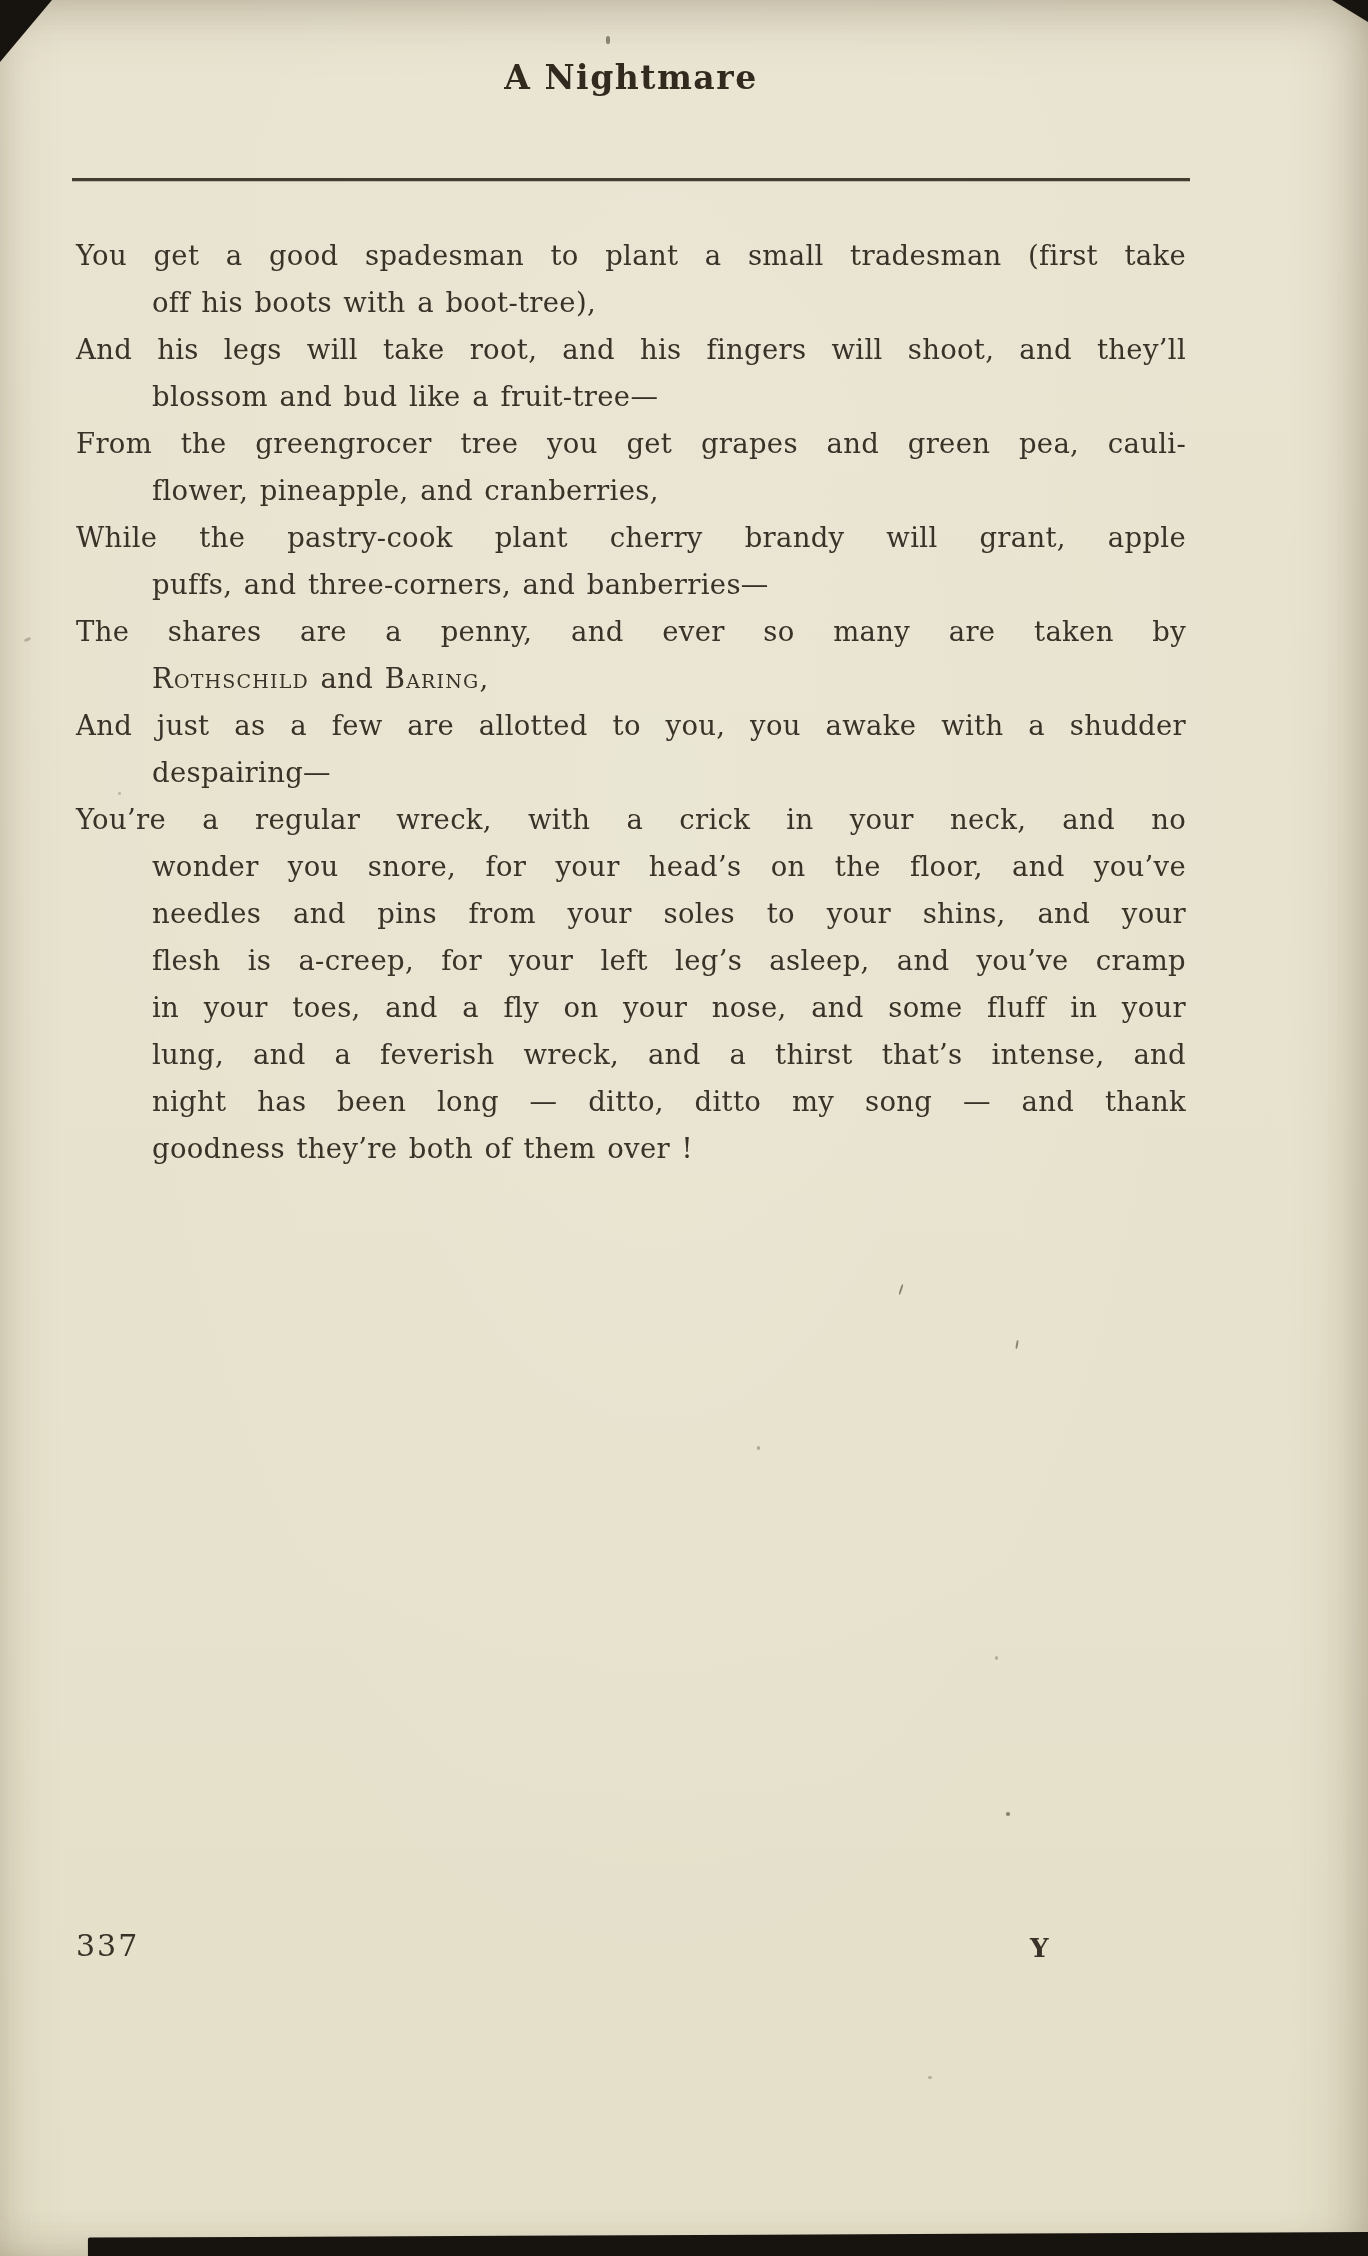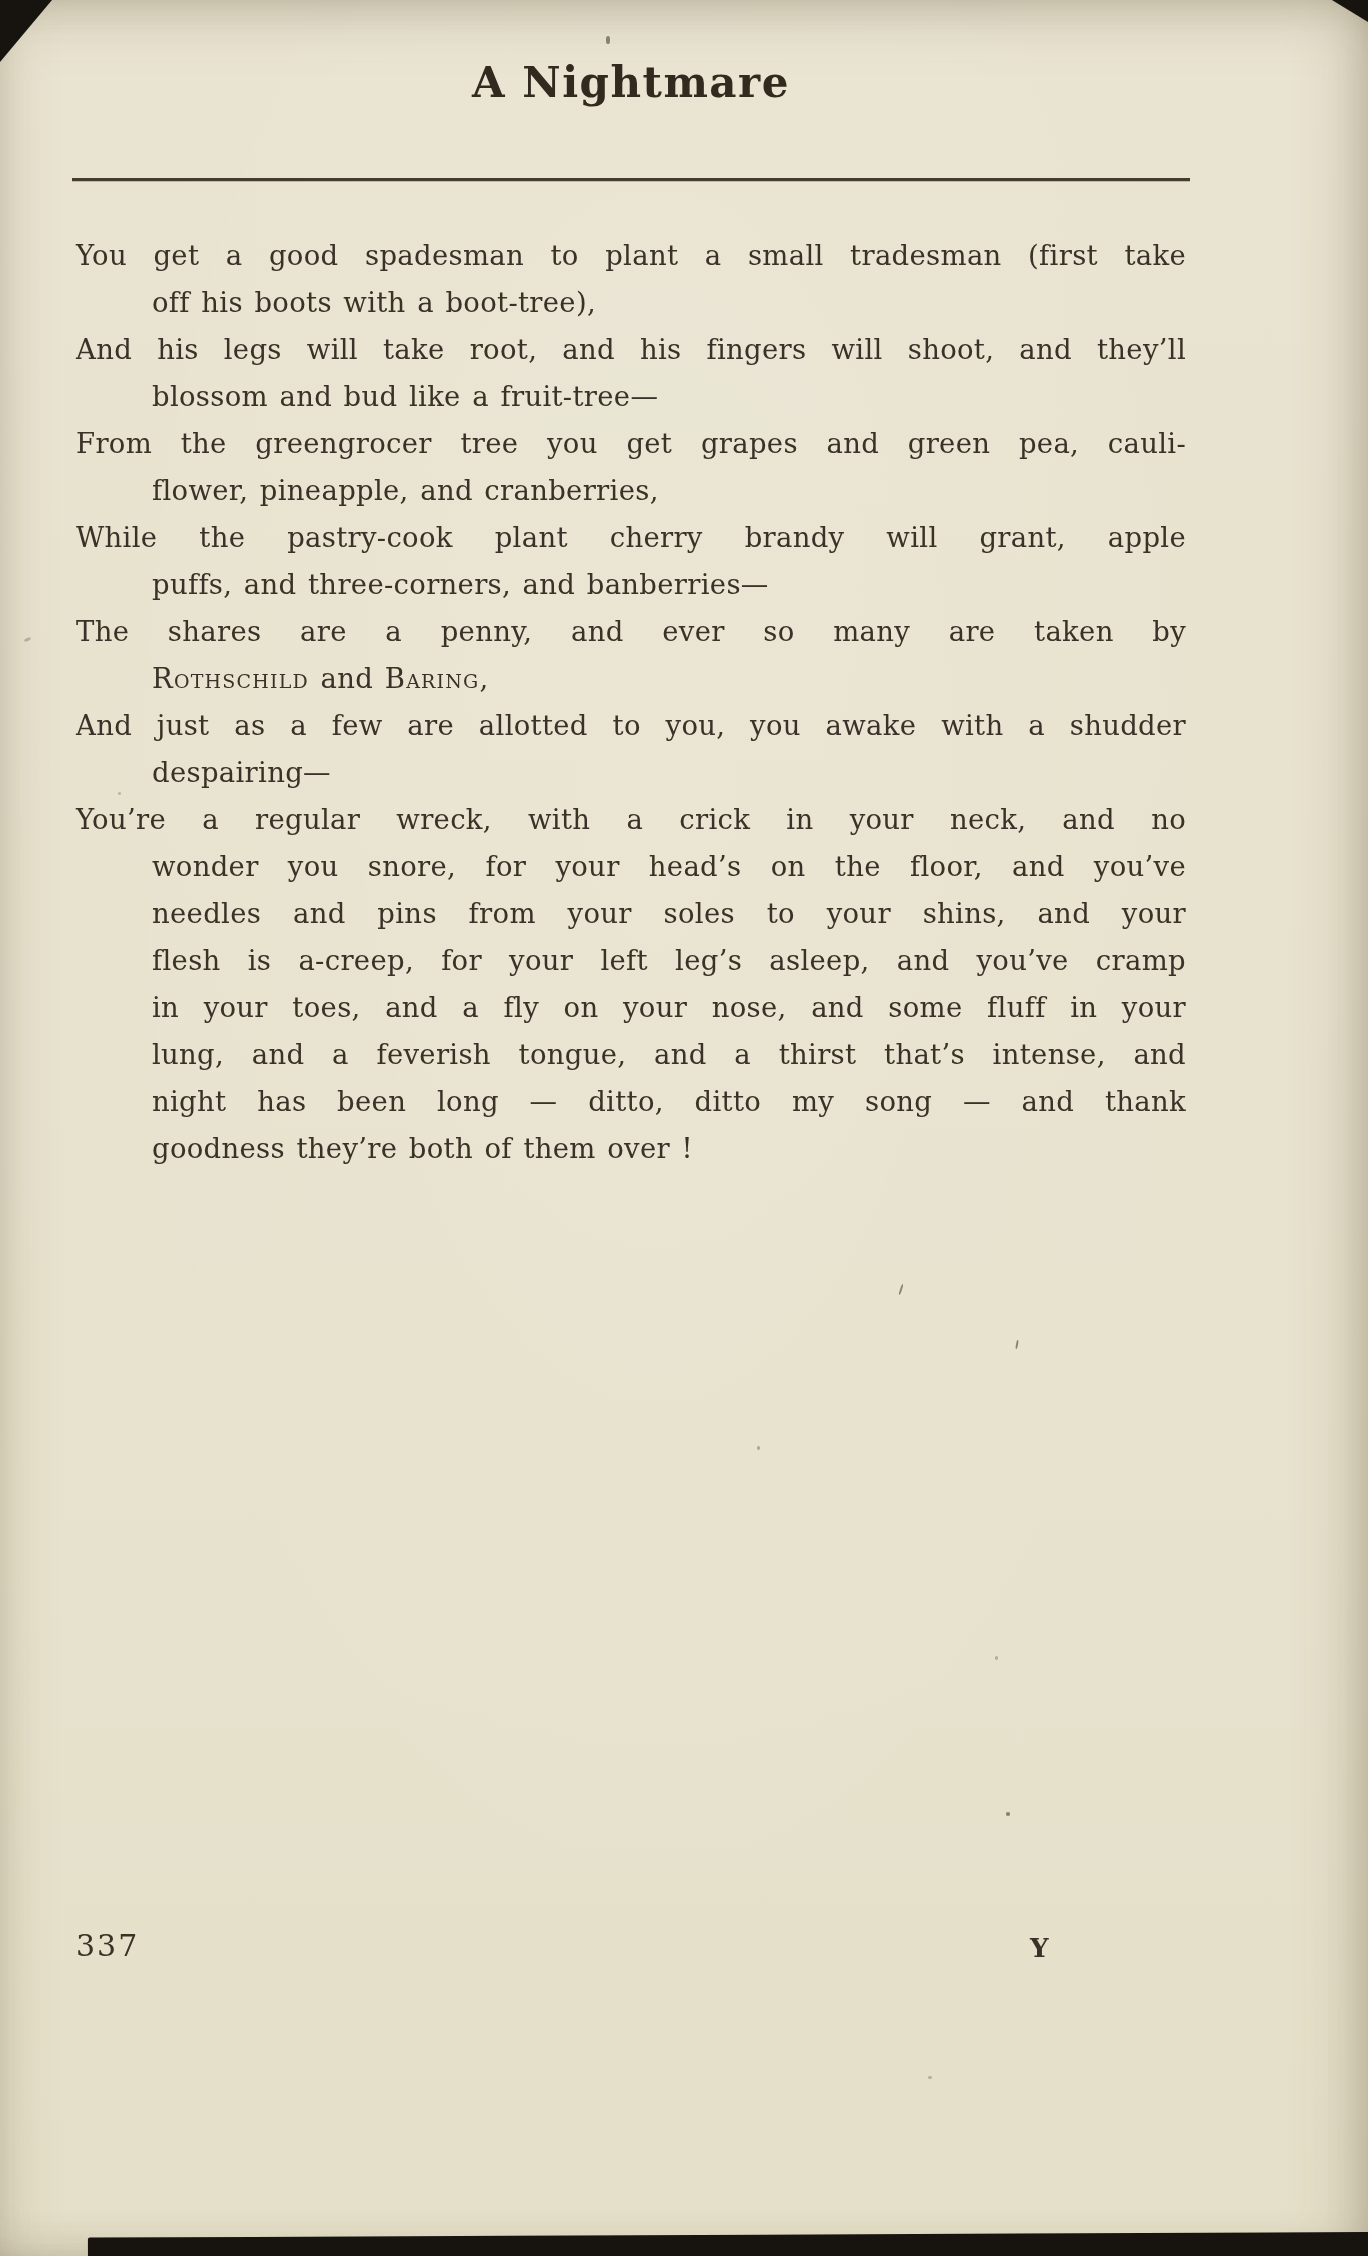--- a/index.html
+++ b/index.html
@@ -25,21 +25,21 @@
     color: var(--ink, #3a3228);
   }
 
   .title {
     position: absolute;
     top: 58px;
     left: 76px;
     width: 1110px;
     margin: 0;
     text-align: center;
-    font-size: 42px;
+    font-size: 33px;
     font-weight: 700;
     letter-spacing: 1.5px;
     color: var(--title_ink, #332a1f);
   }
 
   .rule {
     position: absolute;
     top: 178px;
     left: 72px;
     width: 1118px;
@@ -128,21 +128,21 @@
       <div class="line indent">puffs, and three-corners, and banberries—</div>
       <div class="line j">The shares are a penny, and ever so many are taken by</div>
       <div class="line indent"><span class="sc">Rothschild</span><span> and </span><span class="sc">Baring,</span></div>
       <div class="line j">And just as a few are allotted to you, you awake with a shudder</div>
       <div class="line indent">despairing—</div>
       <div class="line j">You’re a regular wreck, with a crick in your neck, and no</div>
       <div class="line indent j">wonder you snore, for your head’s on the floor, and you’ve</div>
       <div class="line indent j">needles and pins from your soles to your shins, and your</div>
       <div class="line indent j">flesh is a-creep, for your left leg’s asleep, and you’ve cramp</div>
       <div class="line indent j">in your toes, and a fly on your nose, and some fluff in your</div>
-      <div class="line indent j">lung, and a feverish tongue, and a thirst that’s intense, and</div>
+      <div class="line indent j">lung, and a feverish wreck, and a thirst that’s intense, and</div>
       <div class="line indent j">night has been long — ditto, ditto my song — and thank</div>
       <div class="line indent">goodness they’re both of them over !</div>
     </main>
 
   <div class="pageno">337</div>
   <div class="sig">Y</div>
 
   <div class="artifact strip-bottom"></div>
 
   <div class="speck" style="top:36px;left:606px;width:4px;height:8px;"></div>

